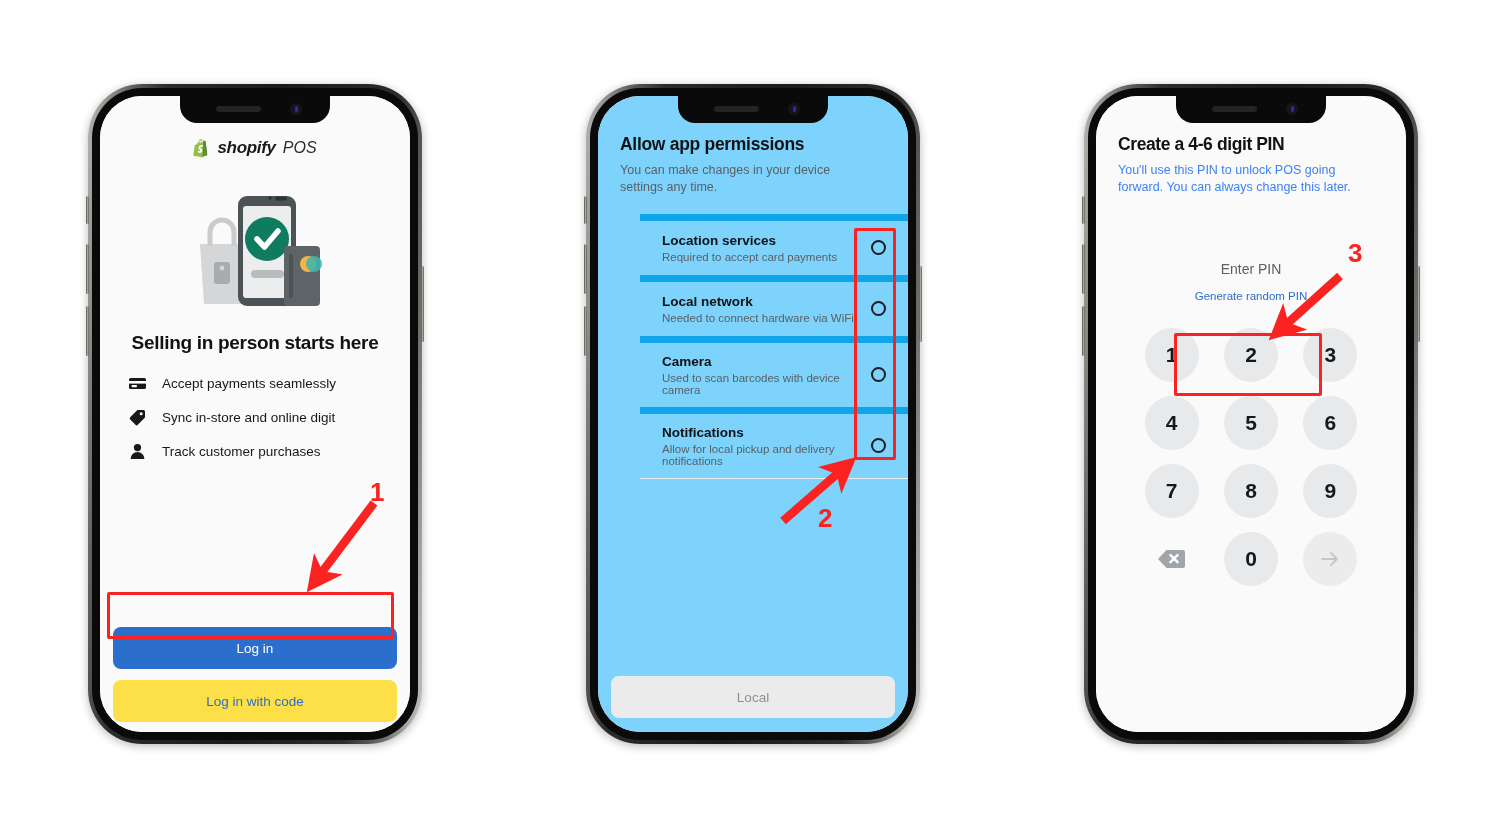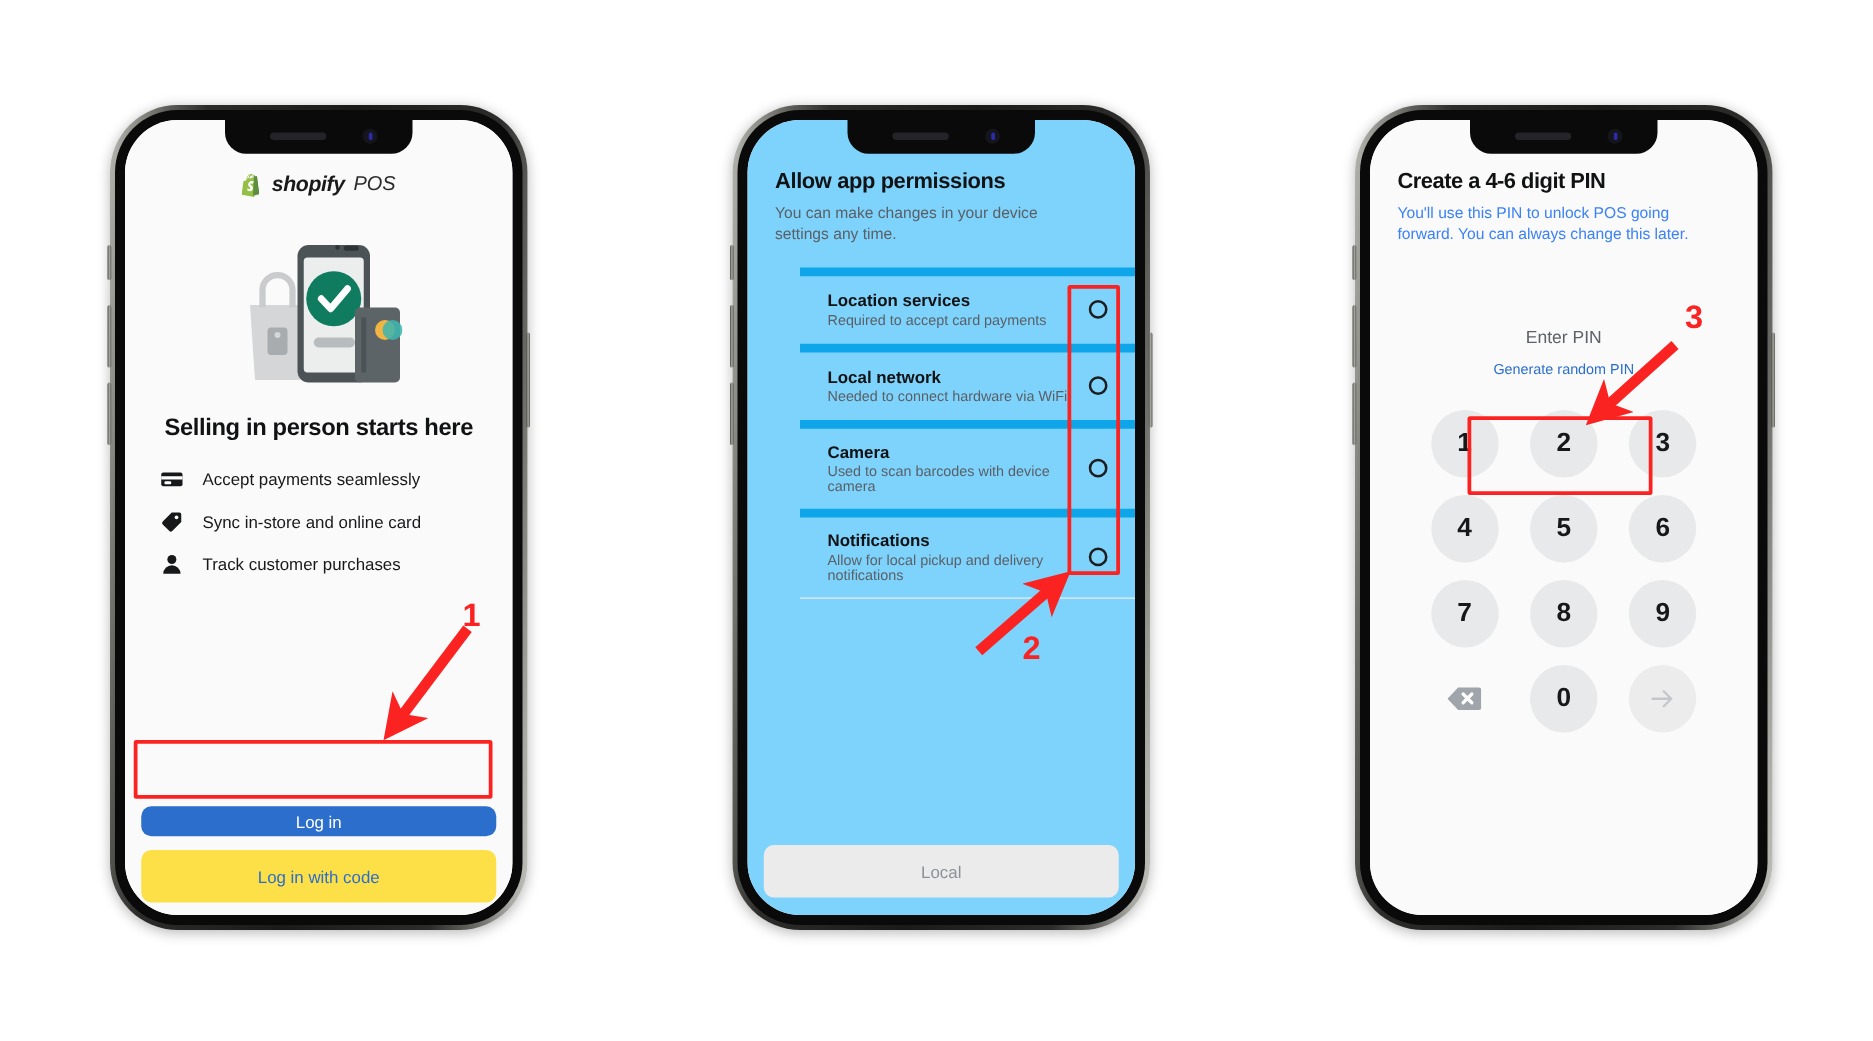--- a/index.html
+++ b/index.html
@@ -72,21 +72,21 @@
     margin-top: 22px; text-align:center; font-size: 19px; font-weight: 700;
     color:#111214; letter-spacing:-0.3px;
   }
   .features { margin-top: 20px; padding-left: 28px; display:flex; flex-direction:column; gap:15px; }
   .feat { display:flex; align-items:center; gap: 15px; }
   .feat-ico { width: 19px; height: 19px; display:flex; align-items:center; justify-content:center; flex:0 0 19px; }
   .feat-label { font-size: 13.5px; color:#18181b; }
   .spacer { flex: 1 1 auto; }
   .cta-wrap { padding: 0 13px 10px 13px; }
   .btn-primary {
-    height: 24px; width: 100%; border-radius: 8px; background:#2c6ecb; color:#fff;
+    height: 42px; width: 100%; border-radius: 8px; background:#2c6ecb; color:#fff;
     font-size: 13.5px; display:flex; align-items:center; justify-content:center; border:none; cursor:pointer;
   }
   .btn-secondary {
     margin-top: 11px; height: 42px; width: 100%; border-radius: 8px; background:#fde047; color:#2c6ecb;
     font-size: 13.5px; display:flex; align-items:center; justify-content:center; border:none; cursor:pointer;
   }
 
   
   .s2 { position:absolute; inset:0; display:flex; flex-direction:column; background:#7dd3fc; padding-top: 38px; }
   .s2-head { padding: 0 22px; }
@@ -206,21 +206,21 @@
             </span>
             <span class="feat-label">Accept payments seamlessly</span>
           </div>
           <div class="feat">
             <span class="feat-ico">
               <svg width="19" height="19" viewBox="0 0 19 19">
                   <path d="M2.2 9.2 L9.4 2 h6.1 a1.5 1.5 0 0 1 1.5 1.5 v6.1 l-7.2 7.2 a1.6 1.6 0 0 1-2.3 0 L2.2 11.5 a1.6 1.6 0 0 1 0-2.3z" fill="#16181a"></path>
                   <circle cx="13.2" cy="5.8" r="1.5" fill="#fafafa"></circle>
                 </svg>
             </span>
-            <span class="feat-label">Sync in-store and online card</span>
+            <span class="feat-label">Sync in-store and online digit</span>
           </div>
           <div class="feat">
             <span class="feat-ico">
               <svg width="19" height="19" viewBox="0 0 19 19">
                   <circle cx="9.5" cy="5.6" r="3.6" fill="#16181a"></circle>
                   <path d="M2.6 17 a6.9 6.9 0 0 1 13.8 0z" fill="#16181a"></path>
                 </svg>
             </span>
             <span class="feat-label">Track customer purchases</span>
           </div>

